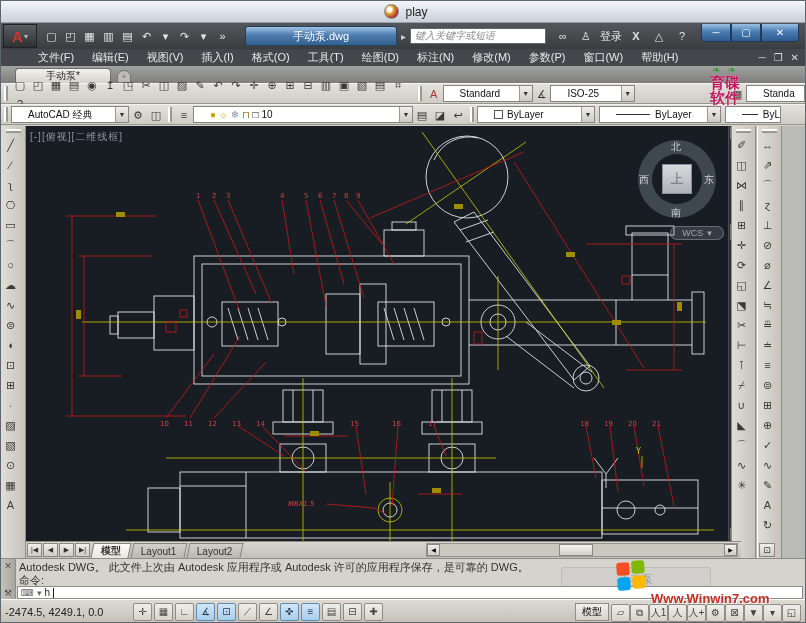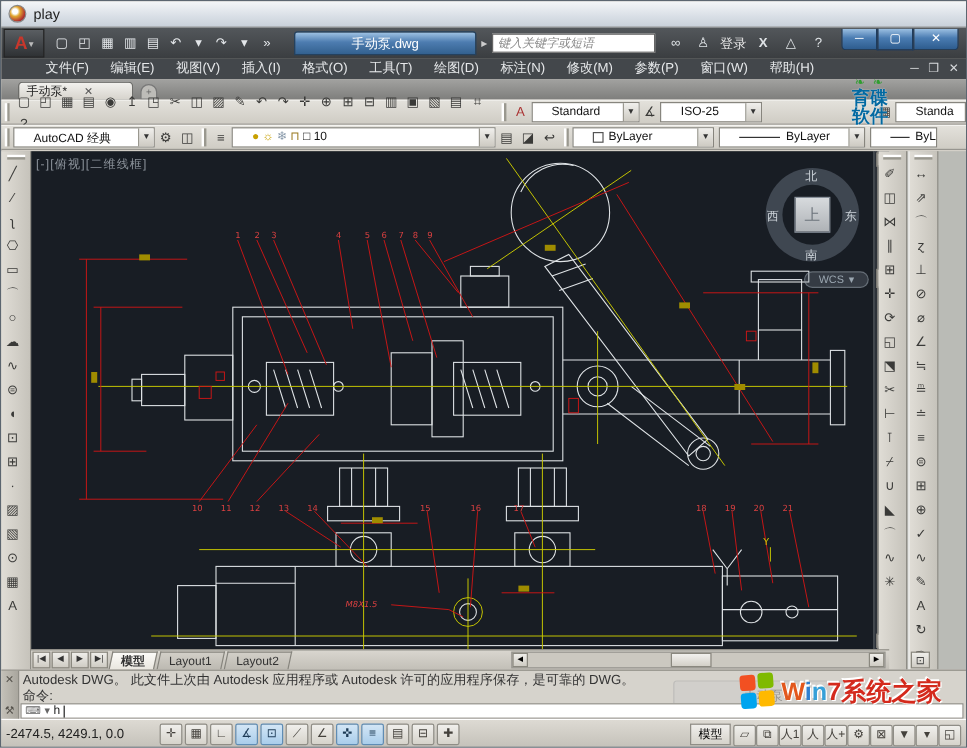--- a/index.html
+++ b/index.html
@@ -2,21 +2,21 @@
 <html><head>
 <meta charset="utf-8">
 <style>
   html,body{margin:0;padding:0;background:#9aa4ae;}
   *{box-sizing:border-box;font-family:"Liberation Sans","DejaVu Sans",sans-serif;}
   #win{position:relative;width:806px;height:623px;background:#d4d0c8;border:1px solid #5c6670;overflow:hidden;}
 
   
   #titlebar{position:absolute;left:0;top:0;width:100%;height:22px;
     background:linear-gradient(#f4f6f8,#d9dfe6 60%,#c9d1da);border-bottom:1px solid #98a0a8;
-    display:flex;align-items:center;padding-left:6px;gap:6px;}
+    display:flex;align-items:center;padding-left:6px;gap:6px;justify-content:center;}
   #titlebar .appico{width:15px;height:15px;border-radius:50%;
     background:radial-gradient(circle at 35% 35%,#fefefe 0 18%,#e0a830 35%,#b03030 70%,#702020);
     border:1px solid #888;}
   #titlebar .ttl{font-size:12px;color:#222;}
 
   
   #appbar{position:absolute;left:0;top:22px;width:100%;height:26px;
     background:linear-gradient(#53575b,#3a3d40);display:flex;align-items:center;}
   .alogo{width:34px;height:24px;margin-left:2px;background:linear-gradient(#5a5e62,#2e3134);
     border:1px solid #222;display:flex;align-items:center;justify-content:center;
@@ -48,21 +48,21 @@
     display:flex;align-items:center;padding-left:28px;}
   #menubar .mi{color:#e6e8ea;font-size:11px;padding:0 9px;line-height:17px;}
   .mdictl{position:absolute;right:4px;top:0;display:flex;gap:4px;}
   .mdictl button{background:transparent;border:none;color:#d8dadd;font-size:10px;padding:0 2px;line-height:17px;}
 
   
   #filetabs{position:absolute;left:0;top:65px;width:100%;height:17px;
     background:linear-gradient(#a2a2a0,#7e7e7c);display:flex;align-items:flex-end;padding-left:14px;}
   .ftab{height:15px;min-width:96px;background:linear-gradient(#f2f1ee,#d6d3cc);
     border:1px solid #6d6d6a;border-bottom:none;border-radius:4px 4px 0 0;
-    display:flex;align-items:center;gap:14px;font-size:10px;color:#222;padding:0 6px;}
+    display:flex;align-items:center;gap:14px;font-size:10px;color:#222;padding:0 6px;flex-direction:column;}
   .ftab .x{color:#555;font-size:9px;}
   .newtab{width:14px;height:13px;margin-left:6px;border-radius:50% 50% 0 0;background:#bdbcb8;
     border:1px solid #777;color:#666;font-size:8px;line-height:11px;text-align:center;}
 
   
   .toolrow{position:absolute;left:0;width:100%;height:21px;background:linear-gradient(#e3e1db,#cfccc4);
     border-top:1px solid #f4f3f0;border-bottom:1px solid #97958f;display:flex;align-items:center;}
   #tb1{top:82px;} #tb2{top:103px;}
   .grip{width:4px;height:15px;margin:0 3px;border-left:2px solid #fff;border-right:2px solid #9a988f;}
   .tbtn{display:inline-block;width:18px;height:18px;font-size:11px;line-height:17px;text-align:center;
@@ -144,21 +144,21 @@
   .stgroup{display:flex;gap:2px;margin-left:4px;}
   .stg{width:19px;height:18px;background:linear-gradient(#f0efec,#d6d3cb);border:1px solid #8f8d86;border-radius:2px;
     font-size:10px;line-height:16px;text-align:center;color:#44413c;padding:0;}
   .stg.pressed{background:linear-gradient(#d3e6f6,#a9cdeb);border-color:#5f8cb4;color:#1d3b57;}
   #rightstatus{margin-left:auto;display:flex;align-items:center;gap:2px;padding-right:4px;}
   .modelbtn{height:18px;background:linear-gradient(#f0efec,#d6d3cb);border:1px solid #8f8d86;font-size:10px;padding:0 6px;}
 
   
   #yudie{position:absolute;left:700px;top:64px;width:48px;height:52px;z-index:40;text-align:center;line-height:1;}
   #yudie .leaf{color:#2f9e2f;font-size:10px;letter-spacing:2px;}
-  #yudie .t{color:#0369a1;font-weight:bold;font-size:15px;text-shadow:0 0 1px #fff;}
+  #yudie .t{color:#be185d;font-weight:bold;font-size:15px;text-shadow:0 0 1px #fff;}
   #wm{position:absolute;left:616px;top:560px;z-index:50;}
   #wm .row{display:flex;align-items:center;gap:4px;}
   .flag{position:relative;width:30px;height:30px;transform:rotate(-4deg);}
   .flag i{position:absolute;width:13px;height:13px;border-radius:3px;}
   .flag .f1{left:0;top:1px;background:#f25022;} .flag .f2{left:15px;top:0;background:#7fba00;}
   .flag .f3{left:0;top:16px;background:#00a4ef;} .flag .f4{left:15px;top:15px;background:#ffb900;}
   #wm .brand{font-size:21px;font-weight:bold;text-shadow:1px 1px 0 #fff,-1px -1px 0 #fff;}
   #wm .w1{color:#e2571d;} #wm .w2{color:#2f7fd0;} #wm .w3{color:#36a0d8;} #wm .w4{color:#d42a1d;}
   #wm .cn{color:#d42a1d;} 
   #wm .url{color:#c03028;font-size:13px;font-weight:bold;margin-left:34px;text-shadow:1px 1px 0 rgba(255,255,255,.8);}
@@ -529,19 +529,17 @@
   </div>
 
   <div id="wm">
     <div class="row">
       <span class="flag">
           <i class="f1"></i>
           <i class="f2"></i>
           <i class="f3"></i>
           <i class="f4"></i>
         </span>
-      <span class="brand">
-        <span class="w1">W</span><span class="w2">i</span><span class="w3">n</span><span class="w4">7</span><span class="cn">系统之家</span>
-      </span>
-    </div>
+    </div>
+    <div class="url">Www.Winwin7.com</div>
   </div>
 
 </div>
 
 </body></html>

